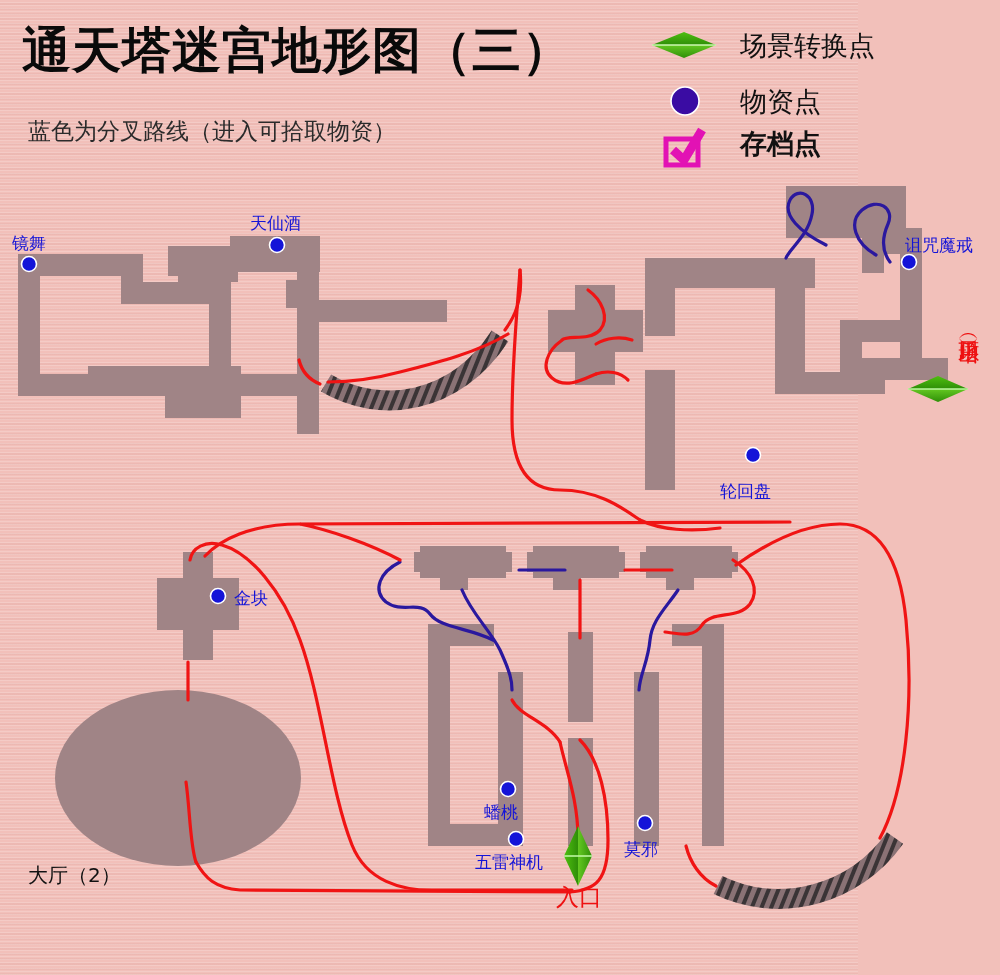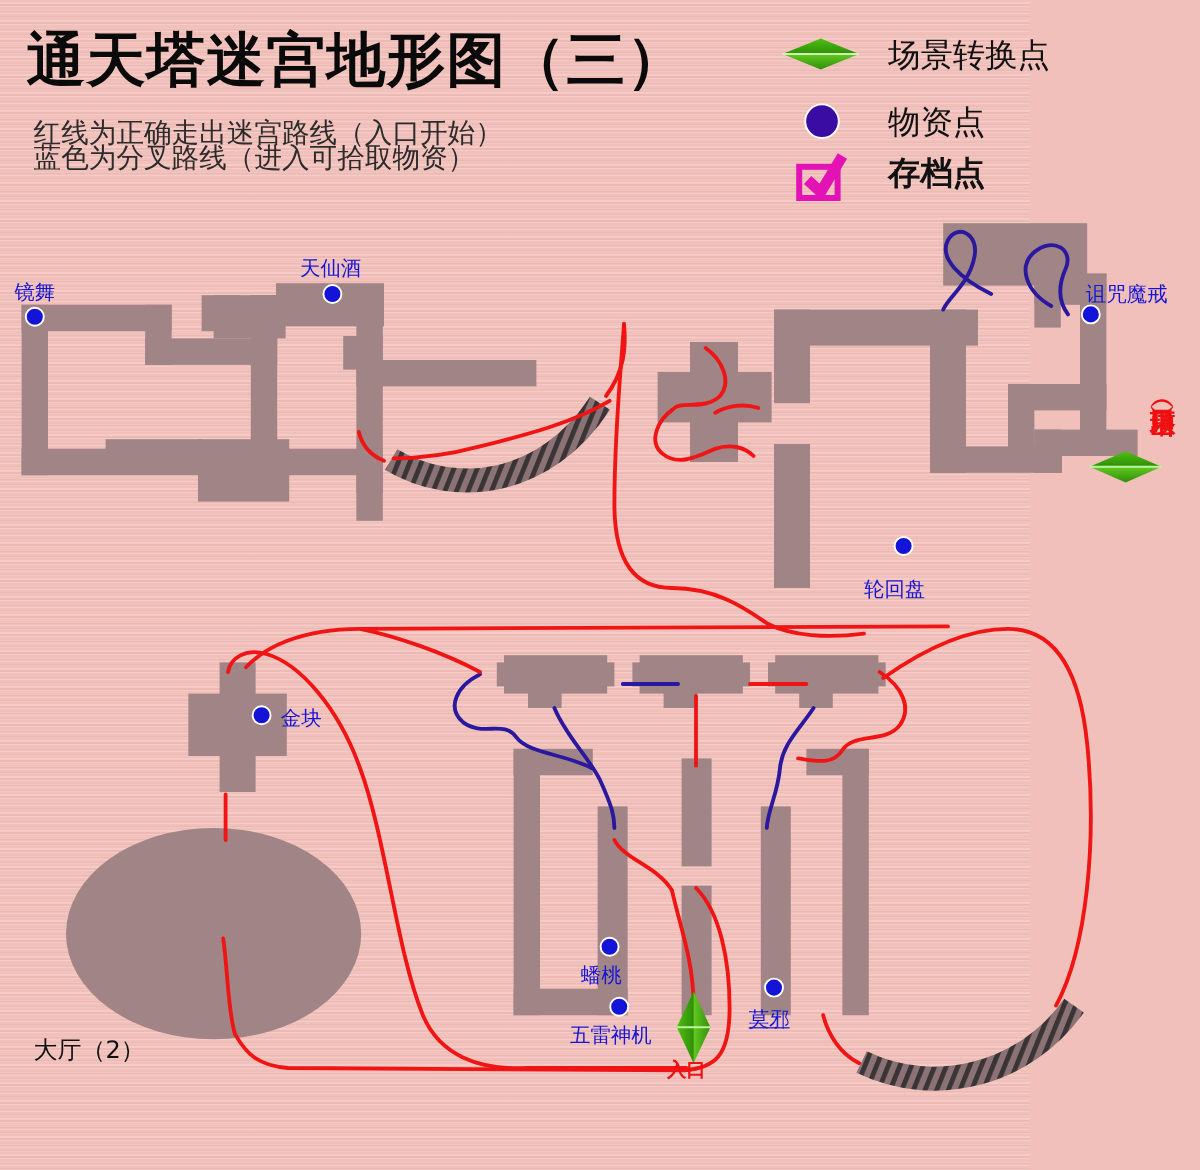--- a/index.html
+++ b/index.html
@@ -27,21 +27,21 @@
   #title{left:22px;top:18px;font-size:49px;letter-spacing:1px;}
   #sub1{left:28px;top:95px;font-size:23px;color:#2b2b2b;font-weight:400;}
   #sub2{left:28px;top:116px;font-size:23px;color:#2b2b2b;font-weight:400;}
   .legend-label{
     position:absolute;color:#111;font-size:27px;font-weight:400;white-space:nowrap;
   }
   .maplabel{
     position:absolute;color:#1414d8;font-size:17px;white-space:nowrap;font-weight:400;
   }
   .redlabel{
-    position:absolute;color:#ee1111;font-size:16px;white-space:nowrap;font-weight:700;
+    position:absolute;color:#ee1111;font-size:23px;white-space:nowrap;font-weight:400;
   }
   .blacklabel{
     position:absolute;color:#111;font-size:20px;white-space:nowrap;font-weight:400;
   }
   #exitlabel{
     left:958px;top:326px;font-size:21px;
     writing-mode:vertical-rl;text-orientation:upright;
     line-height:1.0;
   }
 </style>
@@ -209,21 +209,20 @@
       </g>
 
     <polygon points="908,389 938,376 968,389 938,402" fill="url(#gdH)"></polygon>
     <line x1="908" y1="389" x2="968" y2="389" stroke="#bdf7a0" stroke-width="1.6"></line>
 
     <polygon points="578,826 592,856 578,886 564,856" fill="url(#gdV)"></polygon>
     <line x1="564" y1="856" x2="592" y2="856" stroke="#bdf7a0" stroke-width="1.6"></line>
   </svg>
 
   <div class="ttl" id="title">通天塔迷宫地形图（三）</div>
-  <div class="ttl" id="sub1">红线为正确走出迷宫路线（入口开始）</div>
   <div class="ttl" id="sub2">蓝色为分叉路线（进入可拾取物资）</div>
 
   <div>
     <svg style="position:absolute;left:648px;top:28px;width:72px;height:34px;" viewBox="0 0 72 34">
       <polygon points="4,17 36,4 68,17 36,30" fill="url(#gdH)"></polygon>
       <line x1="4" y1="17" x2="68" y2="17" stroke="#cdf7b0" stroke-width="1.6"></line>
     </svg>
     <div class="legend-label" style="left:740px;top:28px;">场景转换点</div>
 
     <svg style="position:absolute;left:668px;top:84px;width:34px;height:34px;" viewBox="0 0 34 34">
@@ -239,21 +238,21 @@
   </div>
 
   <div id="map-labels">
       <div class="maplabel" style="left: 12px; top: 232px;">镜舞</div>
       <div class="maplabel" style="left: 250px; top: 212px;">天仙酒</div>
       <div class="maplabel" style="left: 905px; top: 234px;">诅咒魔戒</div>
       <div class="maplabel" style="left: 720px; top: 480px;">轮回盘</div>
       <div class="maplabel" style="left: 234px; top: 587px;">金块</div>
       <div class="maplabel" style="left: 484px; top: 801px;">蟠桃</div>
       <div class="maplabel" style="left: 475px; top: 851px;">五雷神机</div>
-      <div class="maplabel" style="left: 624px; top: 838px; text-decoration: underline;">莫邪</div>
+      <div class="maplabel" style="left: 624px; top: 838px;">莫邪</div>
     </div>
 
   <div class="redlabel" id="exitlabel">出口（塔顶）</div>
   <div class="redlabel" style="left:556px;top:882px;">入口</div>
 
   <div class="blacklabel" style="left:28px;top:862px;">大厅（2）</div>
 
 </div>
 
 </body></html>

